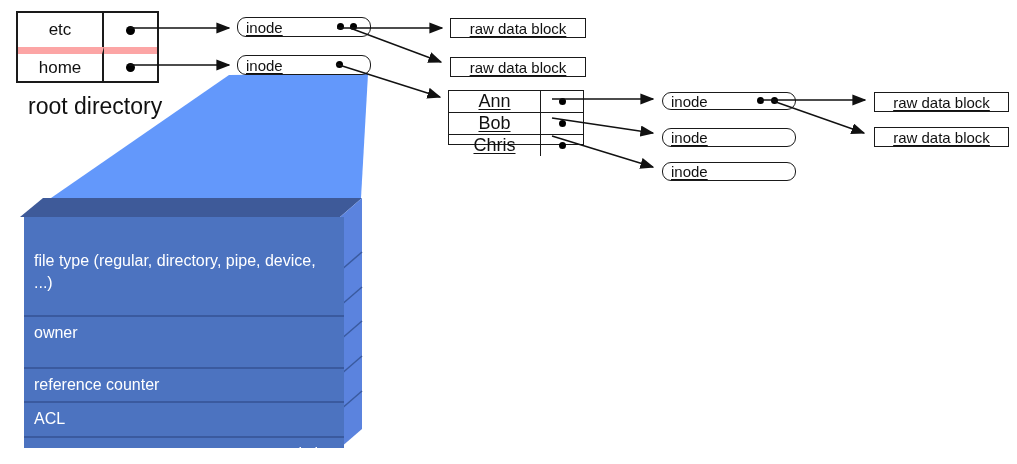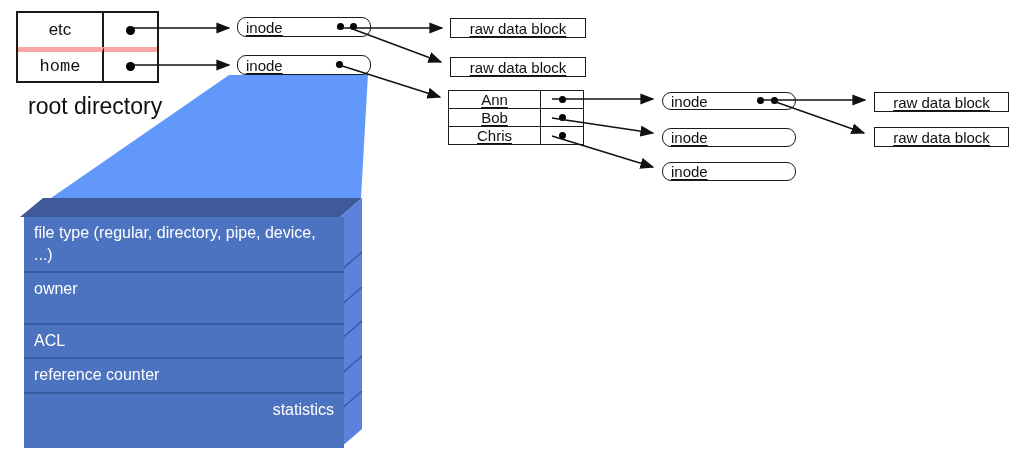--- a/index.html
+++ b/index.html
@@ -26,32 +26,32 @@
   .box.centered{justify-content:center;}
 
   .dot{position:absolute;width:7px;height:7px;border-radius:50%;background:#000;}
   .dot.big{position:static;width:9px;height:9px;}
 
   .tbl{position:absolute;background:#fff;border:2px solid #1a1a1a;box-sizing:border-box;
        display:grid;}
   .tbl .cell{display:flex;align-items:center;justify-content:center;box-sizing:border-box;}
   .root-tbl{grid-template-columns:86px 1fr;grid-template-rows:1fr 1fr;font-size:17px;}
   .root-tbl .name{border-right:2px solid #1a1a1a;}
-  .root-tbl .r2{border-top:5px solid #fca5a5;font-family:Liberation Mono, monospace;}
-  .dir-tbl{grid-template-columns:92px 1fr;grid-template-rows:1fr 1fr 1fr;font-size:15px;
+  .root-tbl .r2{border-top:7px solid #fca5a5;}
+  .dir-tbl{grid-template-columns:92px 1fr;grid-template-rows:1fr 1fr 1fr;font-size:18px;
            border-width:1.5px;}
   .dir-tbl .name{border-right:1.5px solid #1a1a1a;text-decoration:underline;text-underline-offset:2px;}
   .dir-tbl .r2,.dir-tbl .r3{border-top:1.5px solid #1a1a1a;}
 
   .caption{position:absolute;font-size:23px;}
 
   .detail{position:absolute;left:20px;top:217px;width:320px;height:231px;
           background:var(--box-front);box-sizing:border-box;color:#fff;font-size:16px;}
   .field{box-sizing:border-box;padding:5px 10px 0 10px;line-height:22px;}
-  .field:nth-child(1){height:54px;}
+  .field:nth-child(1){height:70px;margin-top:28px;}
   .field:nth-child(2){height:52px;border-top:2px solid var(--box-separator);}
   .field:nth-child(3){height:34px;border-top:2px solid var(--box-separator);}
   .field:nth-child(4){height:35px;border-top:2px solid var(--box-separator);}
   .field:nth-child(5){height:35px;border-top:2px solid var(--box-separator);text-align:right;}
   .field:nth-child(6){height:38px;border-top:2px solid var(--box-separator);}
 </style>
 </head>
 <body>
 
 <div class="canvas">
@@ -131,22 +131,22 @@
     <div class="box centered" style="left:870px;top:92px;width:135px;height:20px;">
       <span class="lbl">raw data block</span>
     </div>
     <div class="box centered" style="left:870px;top:127px;width:135px;height:20px;">
       <span class="lbl">raw data block</span>
     </div>
 
     <div class="detail">
       <div class="field">file type (regular, directory, pipe, device, ...)</div>
       <div class="field">owner</div>
+      <div class="field">reference counter</div>
       <div class="field">ACL</div>
-      <div class="field">reference counter</div>
       <div class="field">statistics</div>
     </div>
   </div>
 
   <svg class="layer front" width="1017" height="464">
     <defs>
       <marker id="arrow" viewBox="0 0 10 8" refX="9" refY="4" markerWidth="10" markerHeight="8" orient="auto">
         <path d="M0,0 L10,4 L0,8 z" fill="#111"></path>
       </marker>
     </defs>

